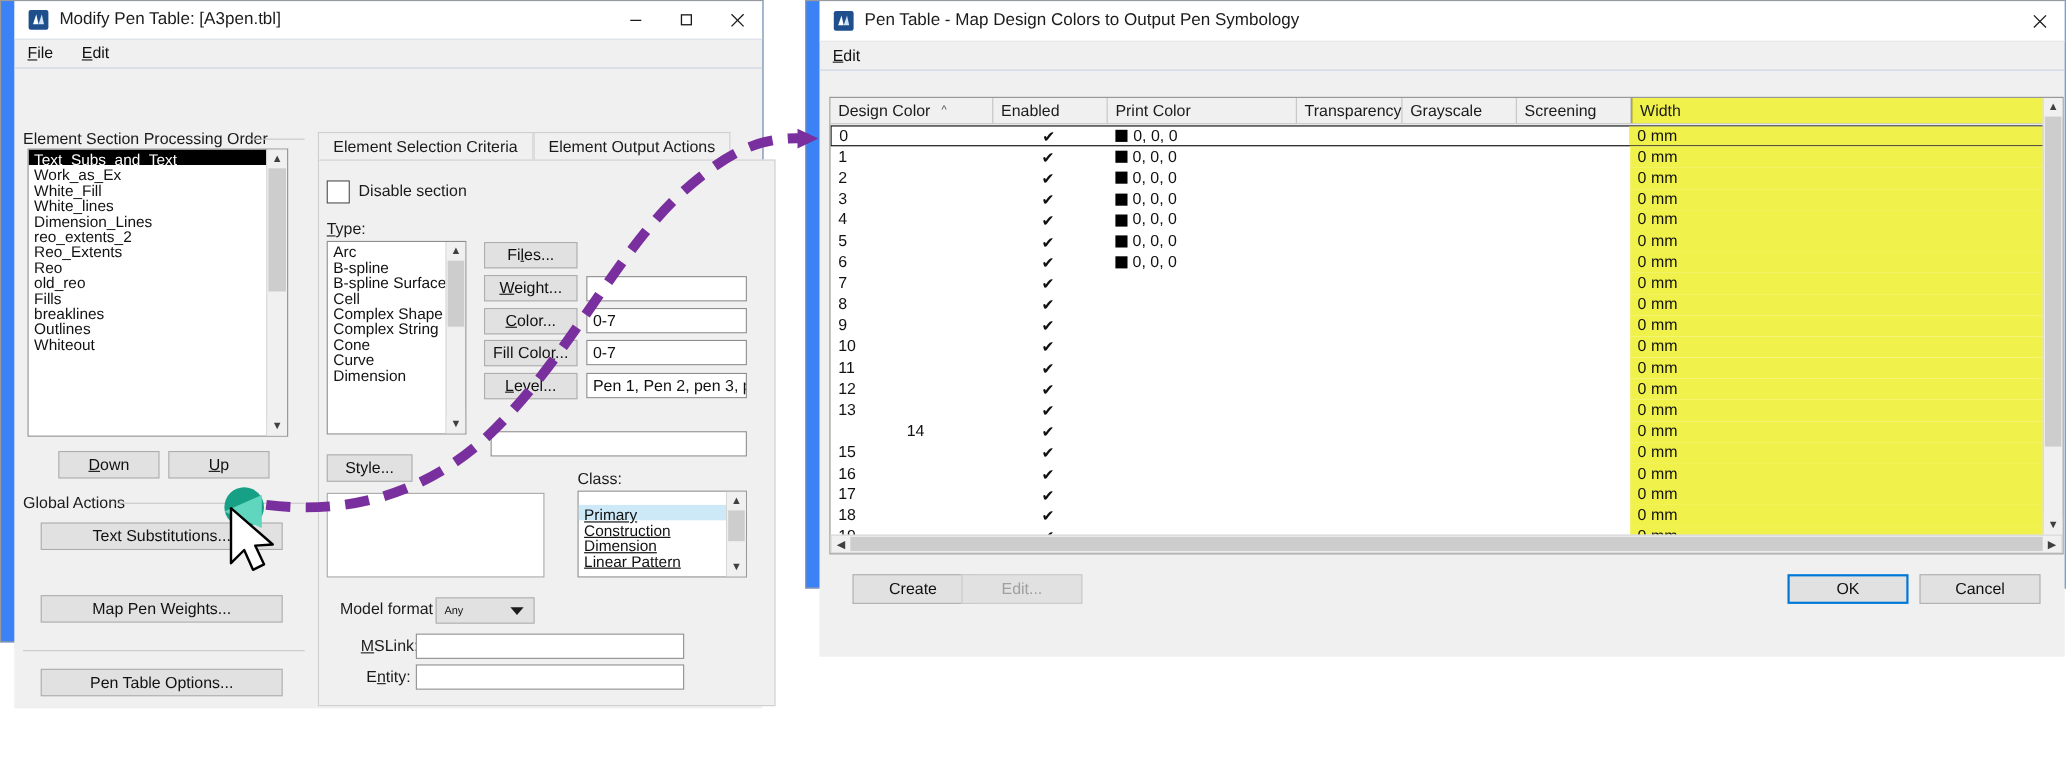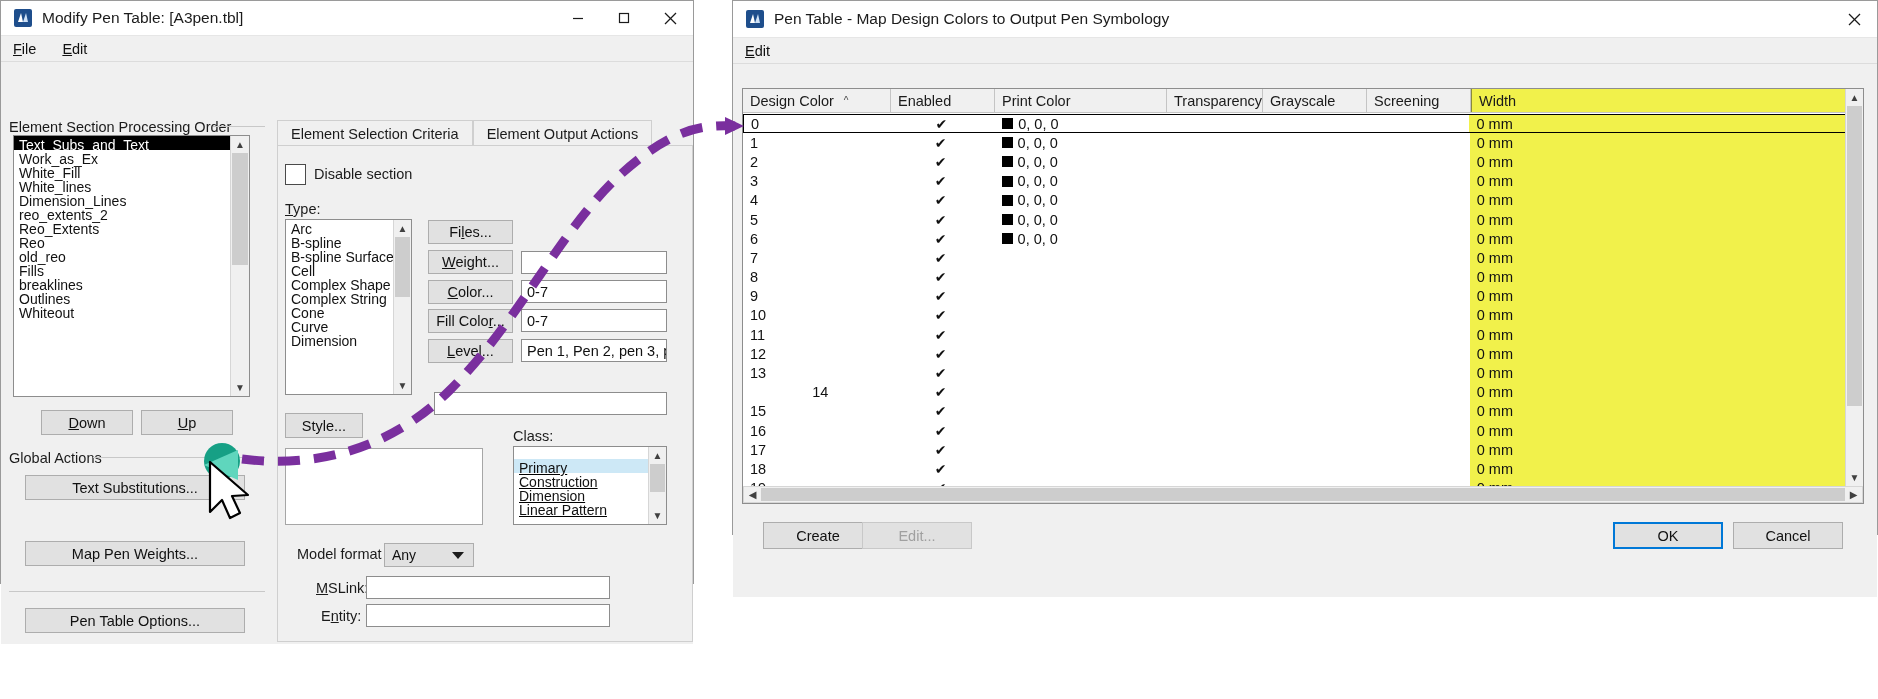--- a/index.html
+++ b/index.html
@@ -4,21 +4,21 @@
 <style>
   html,body{margin:0;padding:0;}
   body{
     width:1878px;height:699px;background:#ffffff;overflow:hidden;
     font-family:"Liberation Sans",sans-serif;font-size:15px;color:#000;
     -webkit-font-smoothing:antialiased;
   }
   .root{position:relative;width:1878px;height:699px;}
 
   
-  .win{position:absolute;background:#3b82f6;border:1px solid #a0a0a0;box-sizing:border-box;}
+  .win{position:absolute;background:#3b82f6;border:1px solid #a0a0a0;box-sizing:border-box;padding-left:12px;}
   .titlebar{height:36px;background:#ffffff;display:flex;align-items:center;border-bottom:1px solid #e6e6e6;}
   .title-ico{width:20px;height:20px;margin:0 9px 0 12px;flex:0 0 auto;position:relative;}
   .title-ico svg{display:block;}
   .title-text{font-size:15.5px;color:#1b1b1b;white-space:nowrap;}
   .winbtns{margin-left:auto;display:flex;height:36px;}
   .winbtn{width:46px;height:36px;display:flex;align-items:center;justify-content:center;color:#1b1b1b;}
   .winbtn svg{display:block;}
   .menubar{height:25px;background:#f0f0f0;display:flex;align-items:center;padding-left:12px;gap:26px;
            border-bottom:1px solid #dcdcdc;}
   .menuitem{font-size:14.5px;color:#111;}
@@ -56,21 +56,21 @@
 
   .tabstrip{position:absolute;display:flex;align-items:flex-end;}
   .tab{height:26px;padding:0 13px;display:flex;align-items:center;font-size:14.5px;color:#1b1b1b;
        border:1px solid #cfcfcf;border-bottom:none;background:#f0f0f0;box-sizing:border-box;white-space:nowrap;}
   .tab.active{background:#f0f0f0;border-color:#cfcfcf;}
   .tabpanel{position:absolute;background:#f0f0f0;border:1px solid #cfcfcf;box-sizing:border-box;}
 
   .chk{position:absolute;width:21px;height:21px;background:#fff;border:1px solid #4a4a4a;box-sizing:border-box;}
 
   .combo{position:absolute;background:#e1e1e1;border:1px solid #adadad;box-sizing:border-box;
-         display:flex;align-items:center;font-size:14px;color:#111;padding-left:7px;}
+         display:flex;align-items:center;font-size:10px;color:#111;padding-left:7px;}
   .combo .caret{margin-left:auto;margin-right:9px;width:0;height:0;
                 border-left:6px solid transparent;border-right:6px solid transparent;border-top:7px solid #1b1b1b;}
 
   .whitebox{position:absolute;background:#fff;border:1px solid #a6a6a6;box-sizing:border-box;}
 
   
   #rightwin{left:732px;top:0;width:1146px;height:535px;border:1px solid #9a9a9a;}
 
   .grid{position:absolute;background:#fff;border:1px solid #8d8d8d;box-sizing:border-box;overflow:hidden;}
   .grid-head{display:flex;height:24px;background:#f0f0f0;border-bottom:1px solid #c4c4c4;box-sizing:border-box;}

